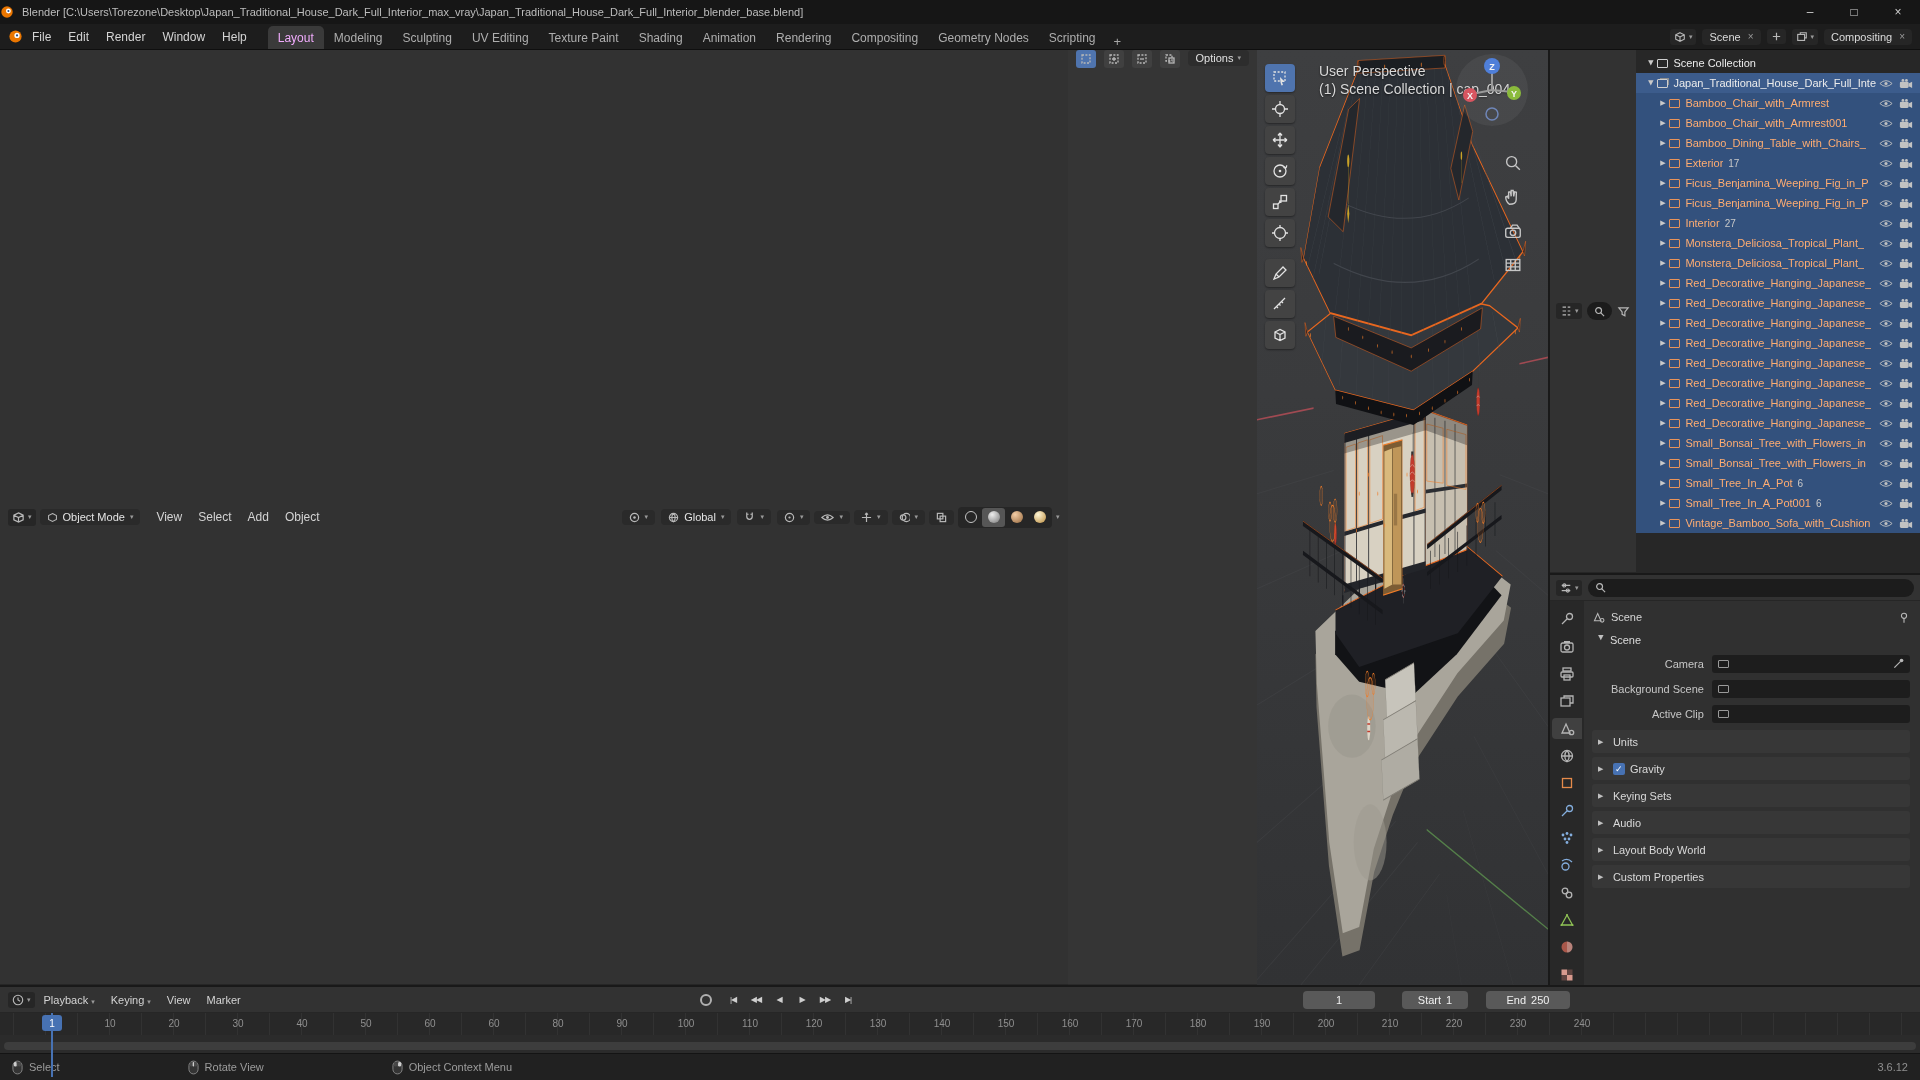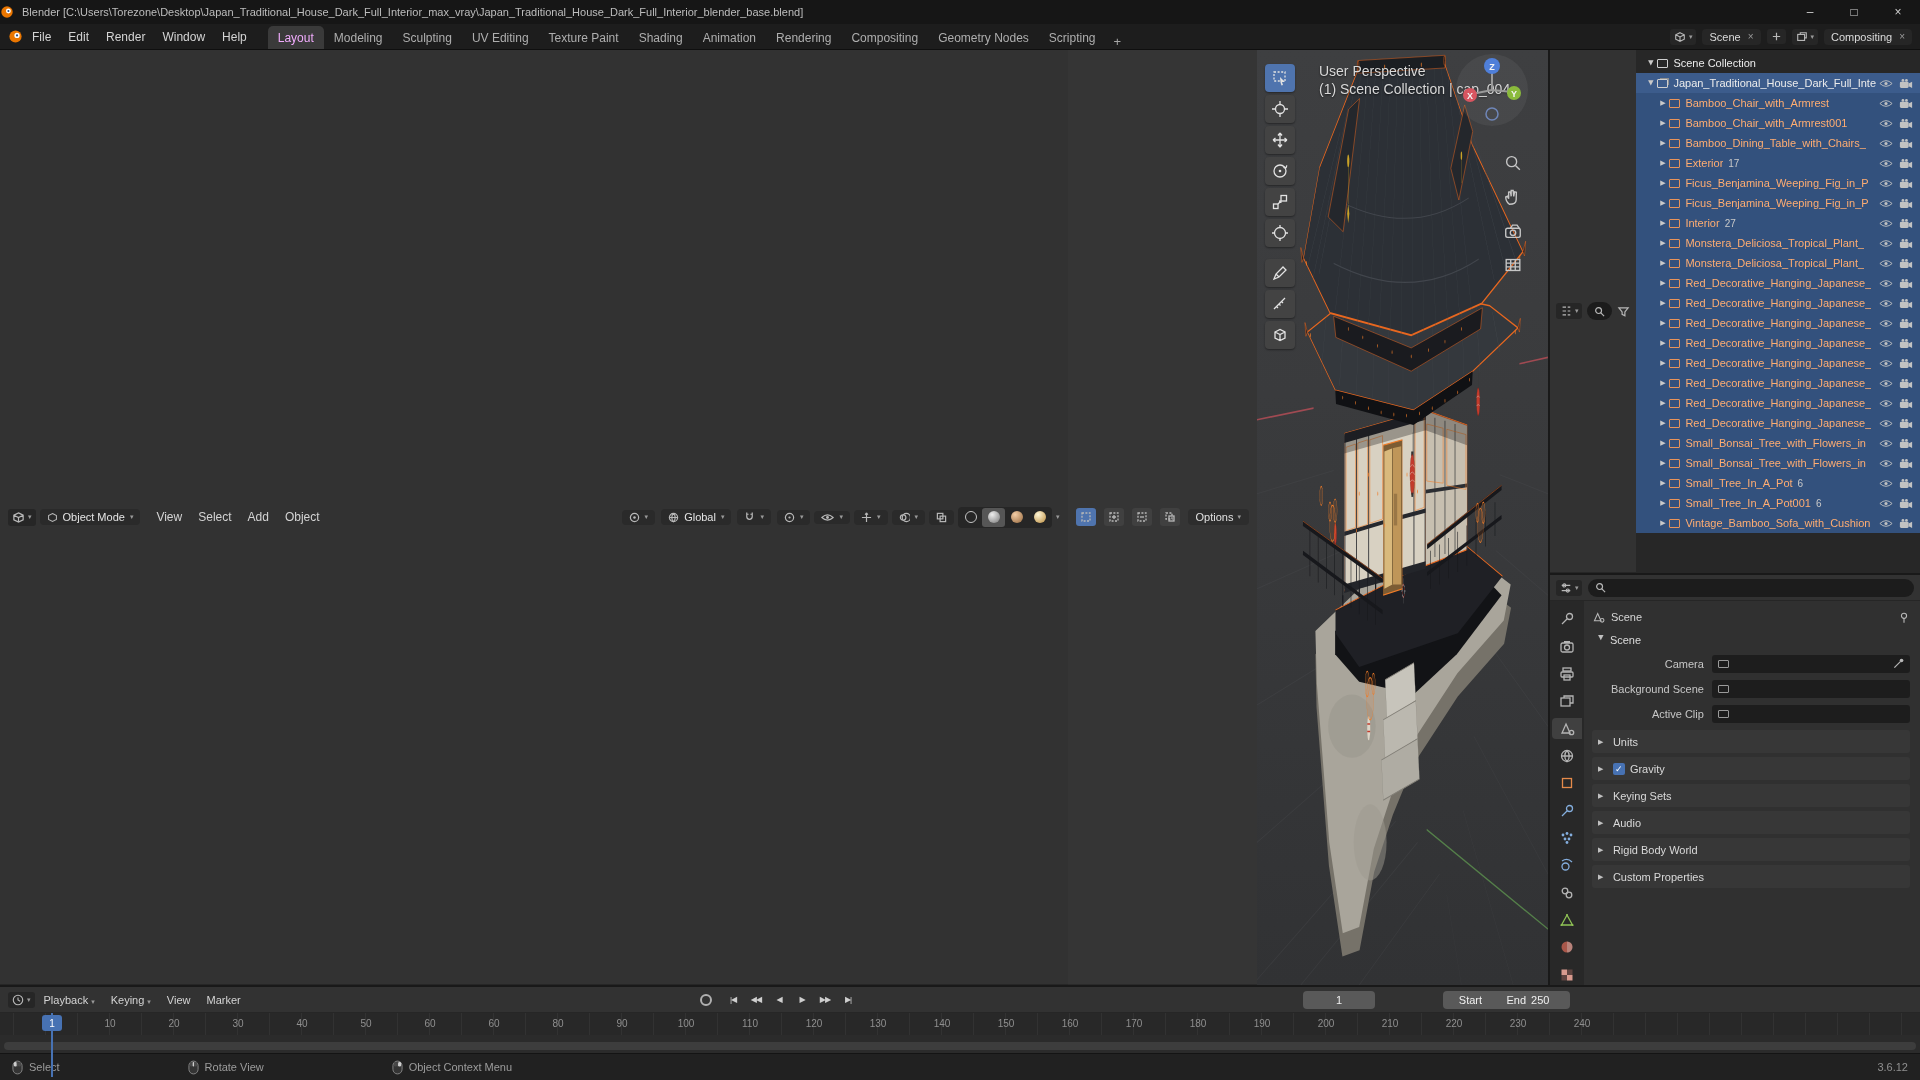--- a/index.html
+++ b/index.html
@@ -39,21 +39,21 @@
 .hdr-right{margin-left:auto;display:flex;gap:4px;align-items:center}
 .shade-group{display:flex;background:#262626;border-radius:4px;padding:1px}
 .shade-btn{width:23px;height:19px;display:flex;align-items:center;justify-content:center;border-radius:3px}
 .shade-btn.active{background:#565656}
 .sphere{width:12px;height:12px;border-radius:50%}
 .sphere.wire{border:1.5px solid #c4c4c4}
 .sphere.solid{background:radial-gradient(circle at 35% 30%,#ededed,#777)}
 .sphere.mat{background:radial-gradient(circle at 35% 30%,#f3cda6,#96683c)}
 .sphere.rend{background:radial-gradient(circle at 35% 30%,#fff6d6,#bb8c3e)}
 
-.vp-toolsettings{flex:0 0 24px;background:#353535;border-bottom:1px solid #2a2a2a;display:flex;align-items:center;padding:0 8px;gap:8px}
+.vp-toolsettings{flex:0 0 24px;background:#353535;border-bottom:1px solid #2a2a2a;display:flex;align-items:flex-start;padding:0 8px;gap:8px}
 .ts-btn{width:20px;height:18px;background:#404040;border-radius:3px;display:flex;align-items:center;justify-content:center}
 .ts-btn.active{background:#4f74ae}
 .ts-options{margin-left:auto;display:flex;align-items:center;gap:4px;background:#2d2d2d;border-radius:4px;padding:2px 8px;font-size:11px;color:#e0e0e0}
 
 .vp-canvas{flex:1;position:relative;background:linear-gradient(180deg,#3e3f41 0%,#38393b 55%,#313234 100%);overflow:hidden}
 .scene-svg{position:absolute;inset:0;width:100%;height:100%}
 .vp-overlay-text{position:absolute;left:62px;top:12px;line-height:18px;font-size:14px;color:#d9d9d9;text-shadow:0 1px 2px rgba(0,0,0,.6);pointer-events:none}
 .left-toolbar{position:absolute;left:8px;top:14px;display:flex;flex-direction:column;gap:3px}
 .tool-btn{width:30px;height:28px;background:#434343;border-radius:4px;display:flex;align-items:center;justify-content:center;box-shadow:0 1px 2px rgba(0,0,0,.4)}
 .tool-btn.active{background:#4f74ae}
@@ -111,21 +111,21 @@
 .cbx.show{display:flex;width:12px;height:12px;background:#4772b3;border-radius:2px;color:#fff;font-size:9px;align-items:center;justify-content:center}
 
 
 .timeline{flex:0 0 68px;display:flex;flex-direction:column;background:#2b2b2b;border-top:2px solid #191919}
 .tl-header{flex:0 0 26px;background:#323232;display:flex;align-items:center;gap:2px;padding:0 8px;position:relative;border-bottom:1px solid #262626}
 .tl-transport{position:absolute;left:700px;display:flex;align-items:center;gap:3px}
 .tp-btn{min-width:20px;padding:2px 3px;text-align:center;color:#cfcfcf;font-size:8px;letter-spacing:-1px;border-radius:3px}
 .rec-btn{width:12px;height:12px;border-radius:50%;border:2px solid #b0b0b0;margin-right:8px}
 .tl-field{position:absolute;height:18px;background:#595959;border-radius:4px;display:flex;align-items:center;justify-content:center;gap:5px;color:#f0f0f0;font-size:11px}
 .tl-frame{left:1303px;width:72px}
-.tl-start{left:1443px;width:66px}
+.tl-start{left:1402px;width:66px}
 .tl-end{left:1486px;width:84px}
 .tl-ruler{flex:0 0 22px;background:#282828;position:relative;overflow:visible;
   background-image:repeating-linear-gradient(90deg,#30303000 0,#30303000 31px,#323232 31px,#323232 32px);
   background-position:78px 0}
 .tl-ticks{display:flex;padding-left:78px}
 .tick{flex:0 0 64px;width:64px;text-align:center;color:#8f8f8f;font-size:10px;line-height:22px}
 .playhead{position:absolute;left:52px;top:0;height:64px;z-index:4}
 .ph-line{position:absolute;left:-1px;top:0;width:2px;height:64px;background:#4772b3}
 .ph-badge{position:absolute;left:-10px;top:2px;width:20px;height:16px;background:#4772b3;border-radius:3px;color:#fff;font-size:10px;display:flex;align-items:center;justify-content:center}
 .tl-track{flex:1;background:#2b2b2b;position:relative}
@@ -1449,21 +1449,21 @@
 
               <div class="p-section">
                 <span class="tri-s">▶</span>
 
                 <span>Audio</span>
               </div>
 
               <div class="p-section">
                 <span class="tri-s">▶</span>
 
-                <span>Rigid Body World</span>
+                <span>Layout Body World</span>
               </div>
 
               <div class="p-section">
                 <span class="tri-s">▶</span>
 
                 <span>Custom Properties</span>
               </div>
 
           </div>
         </div>

